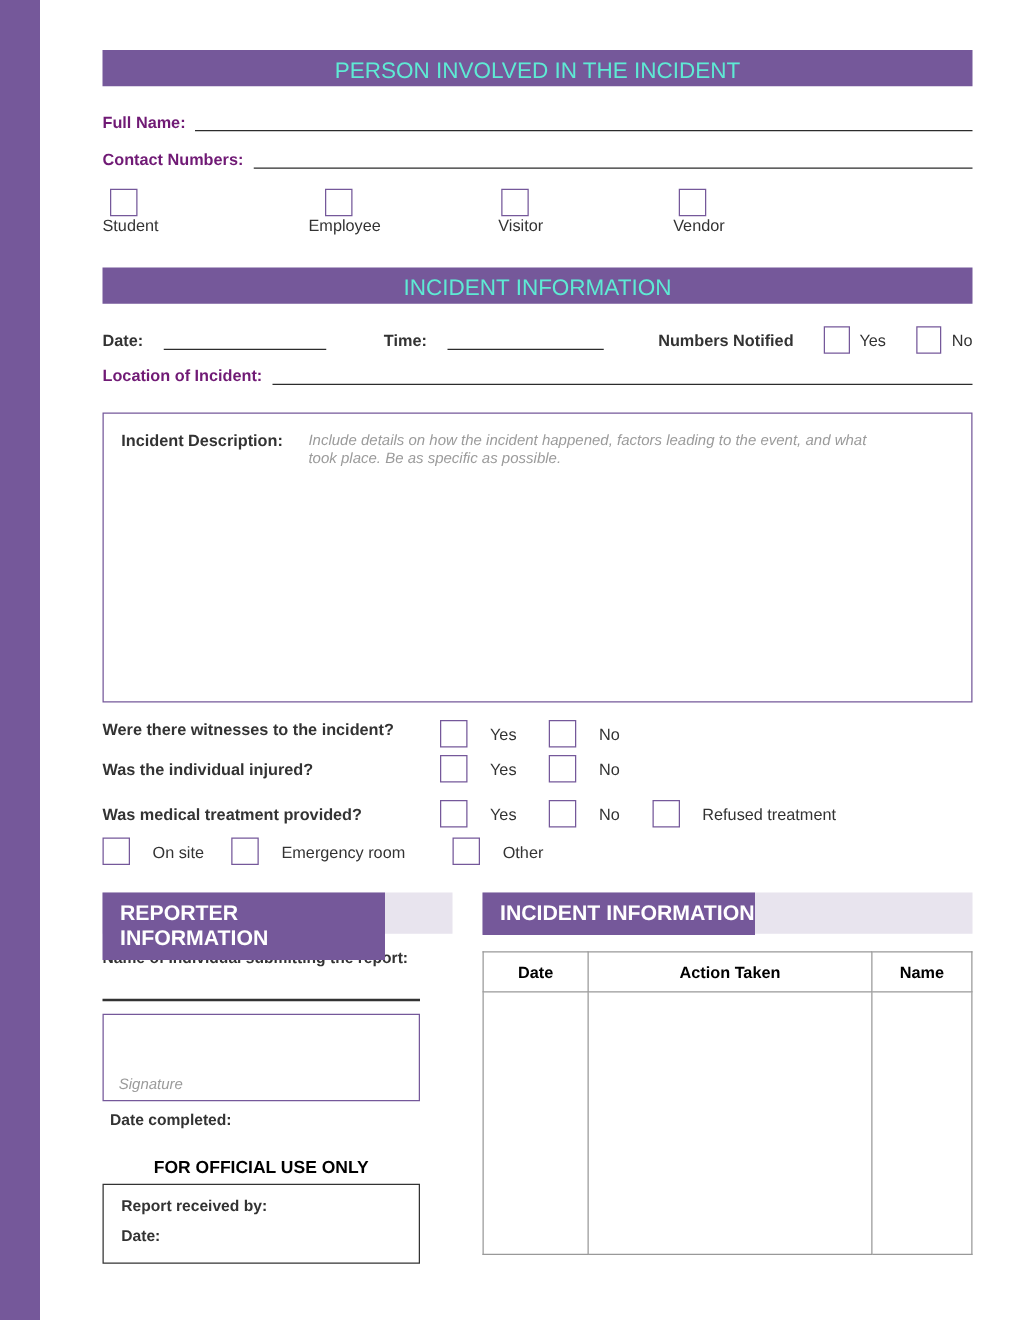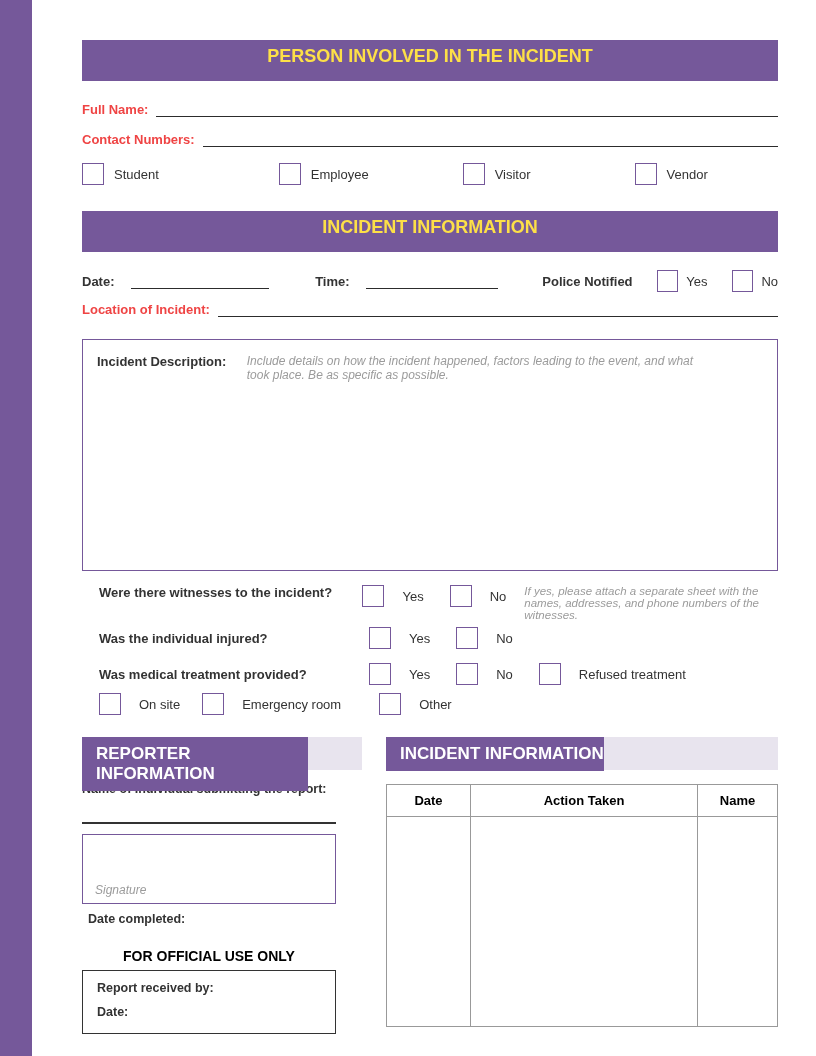--- a/index.html
+++ b/index.html
@@ -1,34 +1,34 @@
 <!DOCTYPE html>
 <html><head>
 <meta charset="utf-8">
 <style>
 * { box-sizing: border-box; margin: 0; padding: 0; }
 body { font-family: 'Segoe UI', Arial, sans-serif; background: #fff; width: 816px; height: 1056px; position: relative; }
 .sidebar { position: absolute; left: 0; top: 0; width: 32px; height: 1056px; background: #75589a; }
 .content { position: absolute; left: 82px; top: 0; width: 696px; }
-.section-header { background: #75589a; color: #fde047; font-weight: bold; font-size: 18px; text-align: center; padding: 6px 0 14px 0; margin-top: 40px; }
+.section-header { background: #75589a; color: #5eead4; font-weight: normal; font-size: 18px; text-align: center; padding: 6px 0 2px 0; margin-top: 40px; }
 .section-header.first { margin-top: 40px; }
 .section-header-left { background: #75589a; color: #fff; font-weight: bold; font-size: 17px; padding: 7px 0 7px 14px; }
 .bg-bar { background: #e8e4ee; height: 33px; }
-.field-row { display: flex; align-items: flex-end; margin-top: 20px; font-size: 13px; font-weight: bold; color: #ef4444; }
+.field-row { display: flex; align-items: flex-end; margin-top: 20px; font-size: 13px; font-weight: bold; color: #701a75; }
 .label { white-space: nowrap; margin-right: 8px; }
 .underline { flex: 1; border-bottom: 1.5px solid #2c2c2c; height: 16px; }
 .checkbox-row { display: flex; margin-top: 16px; font-size: 13px; color: #333; }
-.check-item { display: flex; align-items: center; margin-right: 86px; }
+.check-item { display: flex; align-items: center; margin-right: 86px; flex-direction: column; }
 .checkbox { width: 22px; height: 22px; border: 1.5px solid #75589a; margin-right: 10px; }
 .inc-row1 { display: flex; align-items: center; margin-top: 18px; font-size: 13px; font-weight: bold; color: #333; }
 .inc-row1 .underline-s { border-bottom: 1.5px solid #2c2c2c; height: 16px; }
 .desc-box { border: 1.5px solid #75589a; margin-top: 22px; padding: 14px 14px; height: 232px; }
 .desc-label { font-weight: bold; font-size: 13px; color: #333; display: inline-block; vertical-align: top; }
 .desc-hint { display: inline-block; vertical-align: top; margin-left: 16px; font-style: italic; font-size: 12px; color: #9b9b9b; width: 460px; }
-.q-row { display: flex; align-items: center; margin-top: 14px; font-size: 13px; font-weight: bold; color: #333; margin-left: 17px; }
+.q-row { display: flex; align-items: center; margin-top: 14px; font-size: 13px; font-weight: bold; color: #333; }
 .q-label { width: 270px; }
 .yn-group { display: flex; align-items: center; gap: 8px; }
 .yn-group .checkbox { width: 22px; height: 22px; border: 1.5px solid #75589a; }
 .side-hint { font-style: italic; font-size: 11.5px; color: #9b9b9b; margin-left: 18px; font-weight: normal; width: 260px; }
 .injury-box { border: 1.5px solid #75589a; margin-top: 12px; height: 58px; padding: 10px 12px; }
 .injury-hint { font-style: italic; font-size: 12px; color: #9b9b9b; }
 .dual-col { display: flex; margin-top: 22px; gap: 24px; }
 .col-left { width: 280px; }
 .col-right { flex: 1; }
 .col-right .section-header-left { margin-bottom: 0; }
@@ -86,21 +86,21 @@
     </div>
   </div>
 
   <div class="section-header" style="margin-top:26px">INCIDENT INFORMATION</div>
 
   <div class="inc-row1">
     <span class="label">Date:</span>
     <span class="underline-s" style="width:140px;margin-left:8px;margin-right:46px"></span>
     <span class="label">Time:</span>
     <span class="underline-s" style="width:134px;margin-left:8px;margin-right:44px"></span>
-    <span class="label" style="margin-right:24px">Police Notified</span>
+    <span class="label" style="margin-right:24px">Numbers Notified</span>
     <div class="checkbox" style="width:22px;height:22px;border:1.5px solid #75589a;margin-right:8px"></div>
     <span class="nowt" style="margin-right:24px">Yes</span>
     <div class="checkbox" style="width:22px;height:22px;border:1.5px solid #75589a;margin-right:8px"></div>
     <span class="nowt">No</span>
   </div>
 
   <div class="field-row" style="margin-top:9px">
     <span class="label">Location of Incident:</span>
     <span class="underline"></span>
   </div>
@@ -111,21 +111,20 @@
   </div>
 
   <div class="q-row" style="align-items:flex-start">
     <span class="q-label">Were there witnesses to the incident?</span>
     <div class="yn-group">
       <div class="checkbox"></div>
       <span class="nowt" style="margin-right:18px">Yes</span>
       <div class="checkbox"></div>
       <span class="nowt">No</span>
     </div>
-    <span class="side-hint">If yes, please attach a separate sheet with the names, addresses, and phone numbers of the witnesses.</span>
   </div>
 
   <div class="q-row" style="margin-top:6px">
     <span class="q-label">Was the individual injured?</span>
     <div class="yn-group">
       <div class="checkbox"></div>
       <span class="nowt" style="margin-right:18px">Yes</span>
       <div class="checkbox"></div>
       <span class="nowt">No</span>
     </div>

